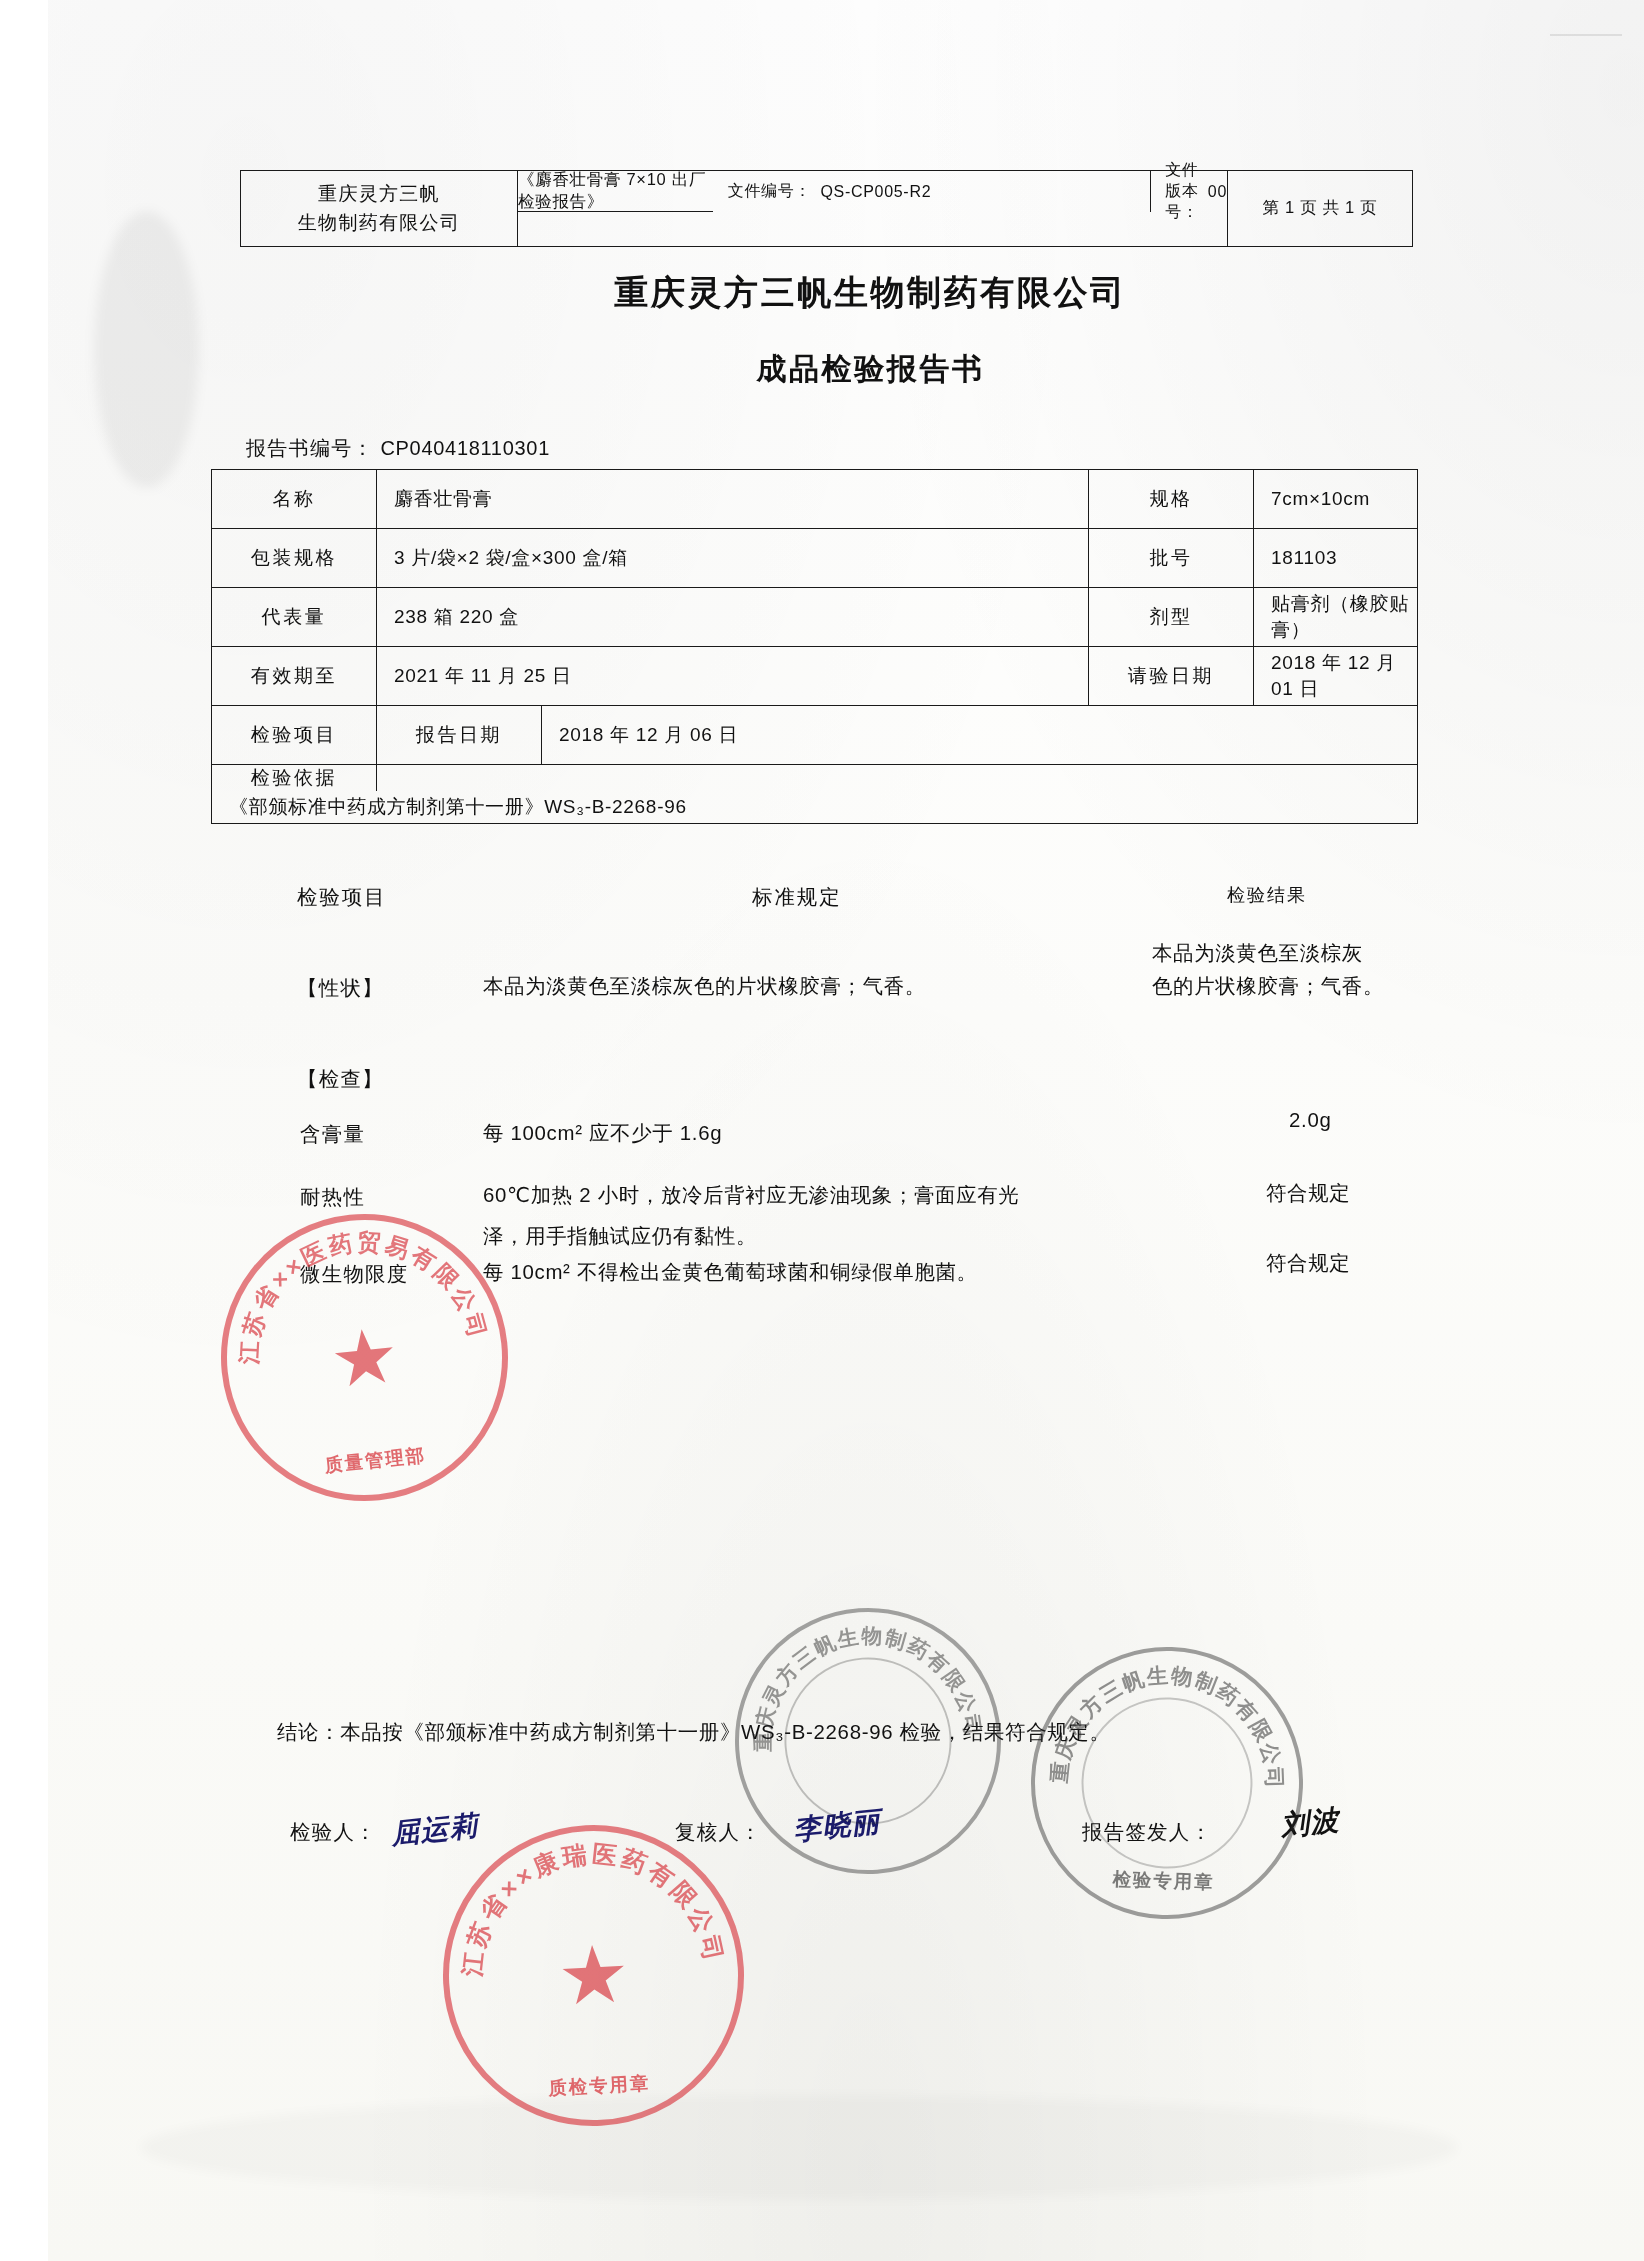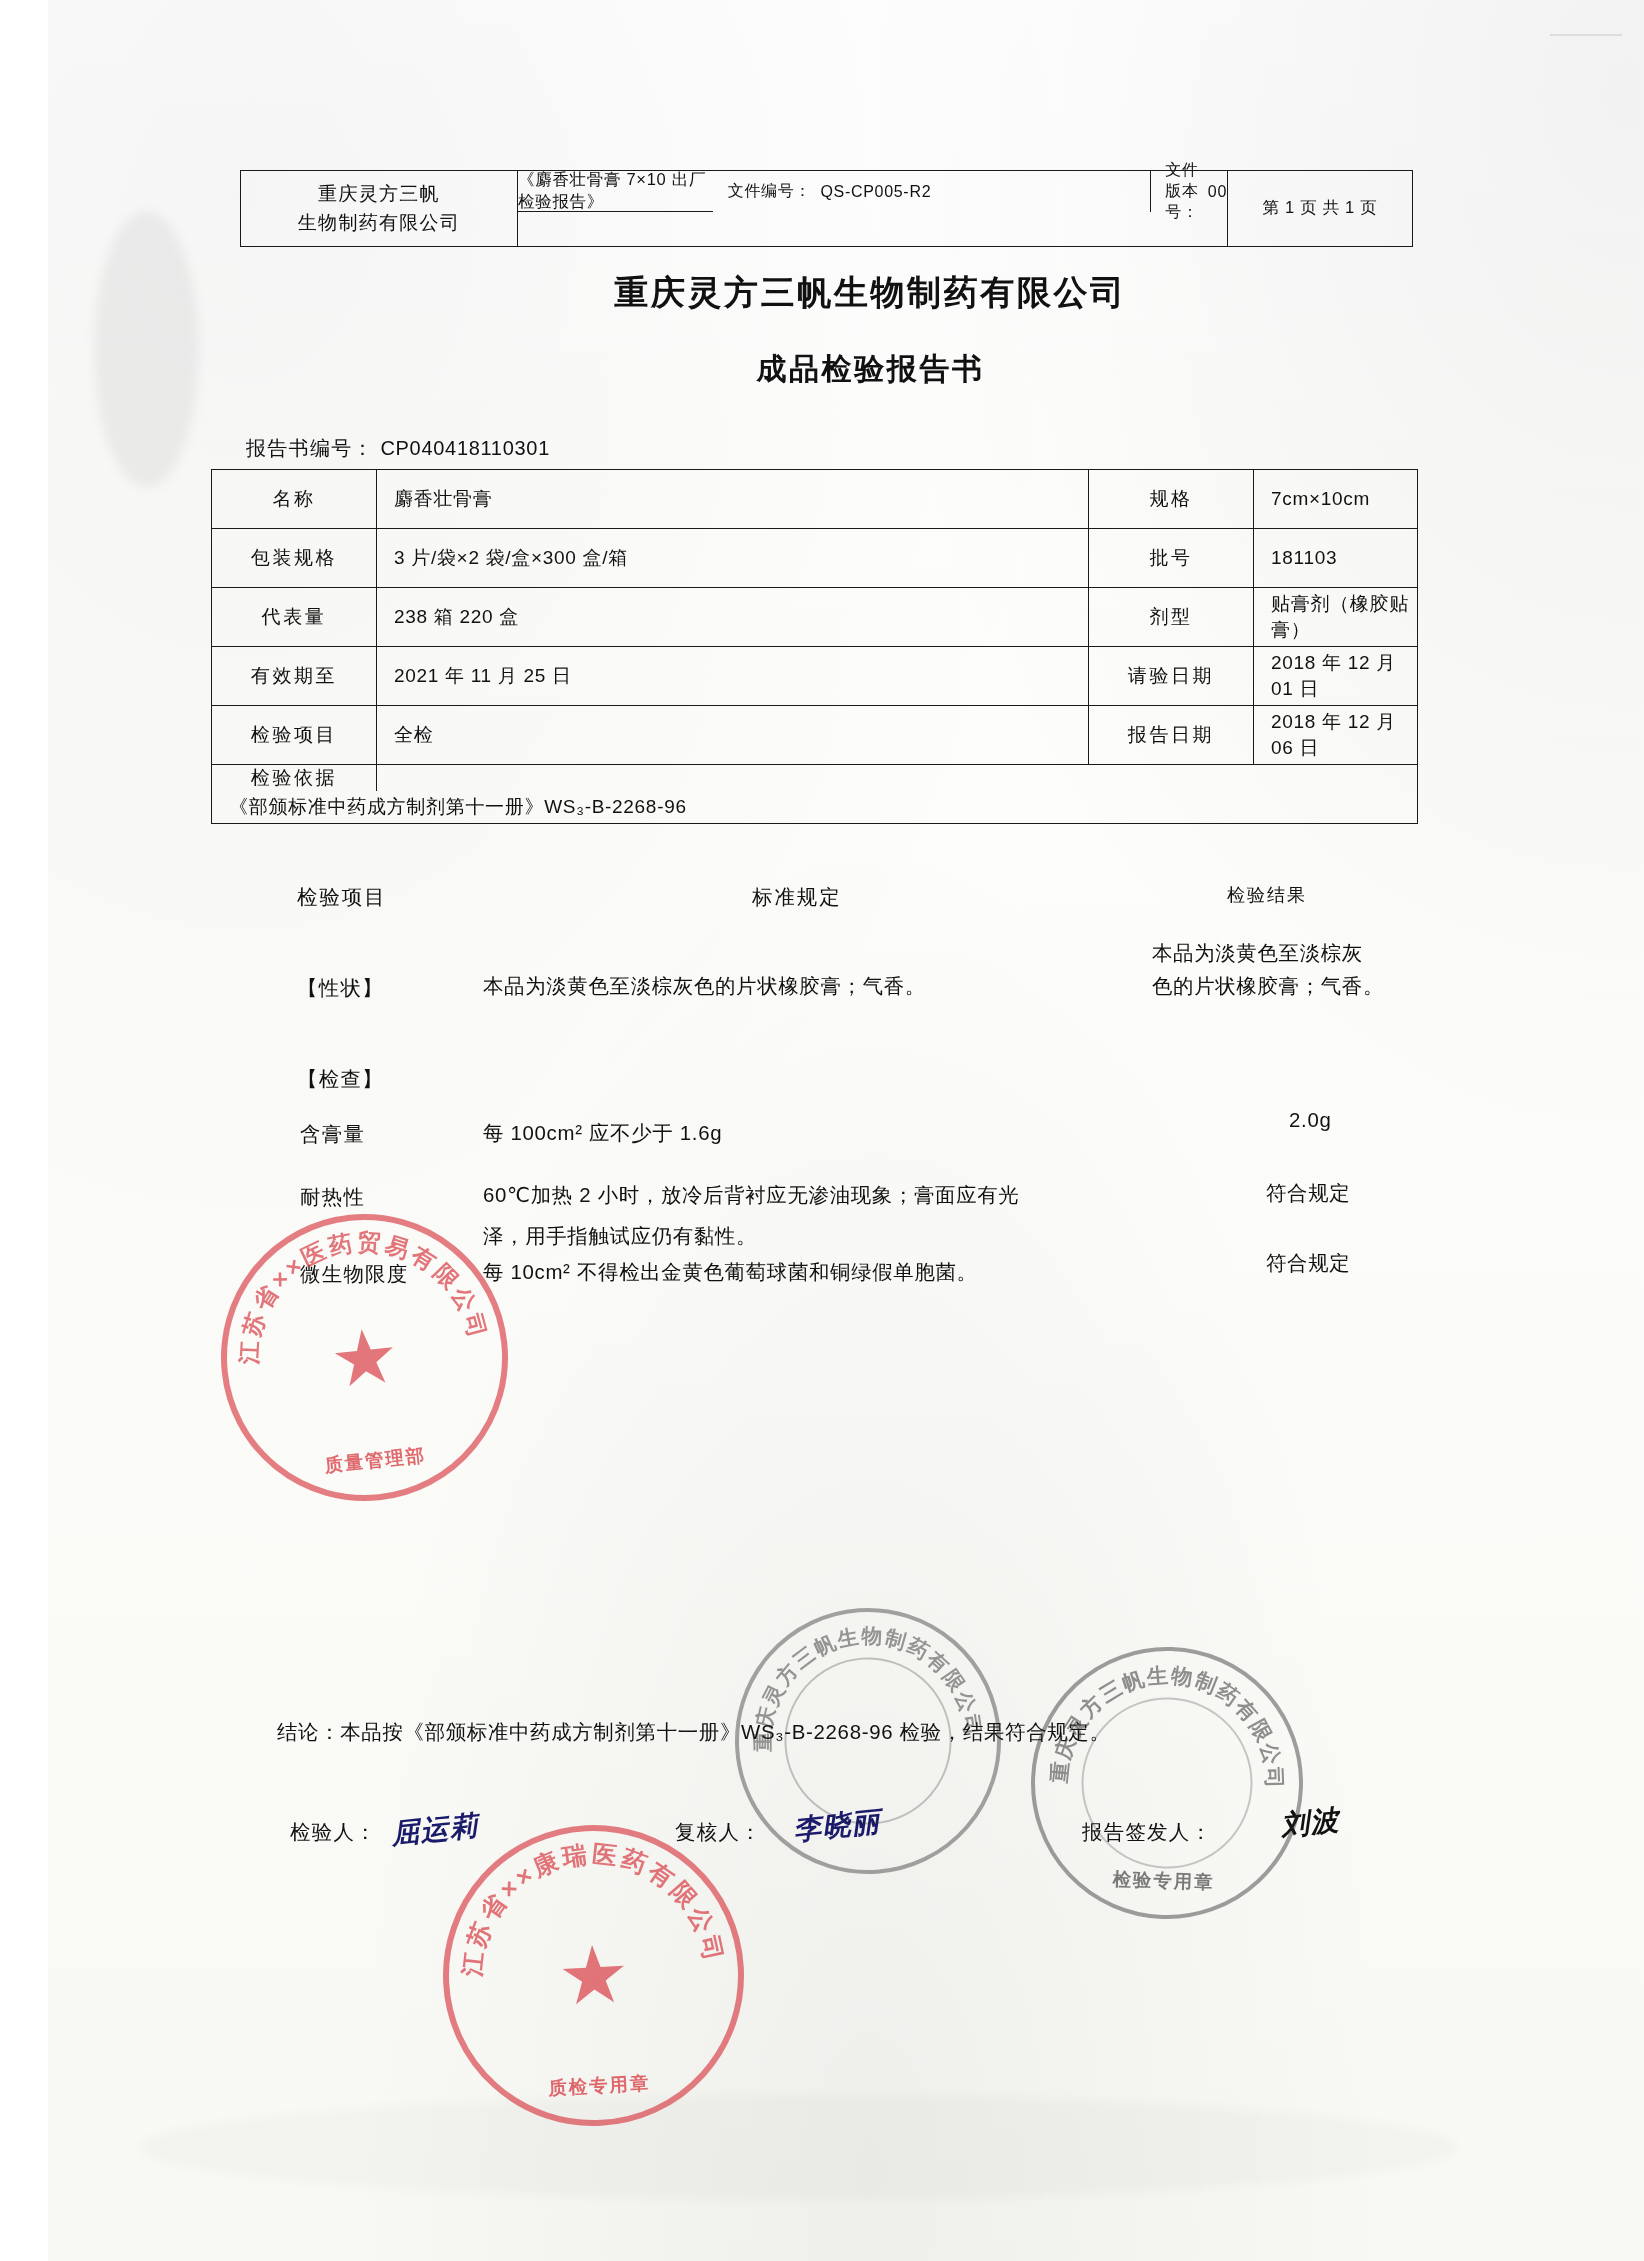--- a/index.html
+++ b/index.html
@@ -353,21 +353,20 @@
 
     <div class="info-row">
       <div class="cell c-lab">有效期至</div>
       <div class="cell c-val">2021 年 11 月 25 日</div>
       <div class="cell c-lab2">请验日期</div>
       <div class="cell c-val2">2018 年 12 月 01 日</div>
     </div>
 
     <div class="info-row">
       <div class="cell c-lab">检验项目</div>
-      <div class="cell c-val">全检</div>
       <div class="cell c-lab2">报告日期</div>
       <div class="cell c-val2">2018 年 12 月 06 日</div>
     </div>
 
     <div class="info-row last">
       <div class="cell c-lab">检验依据</div>
       <div class="cell c-val">《部颁标准中药成方制剂第十一册》WS₃-B-2268-96</div>
     </div>
   </div>
 

